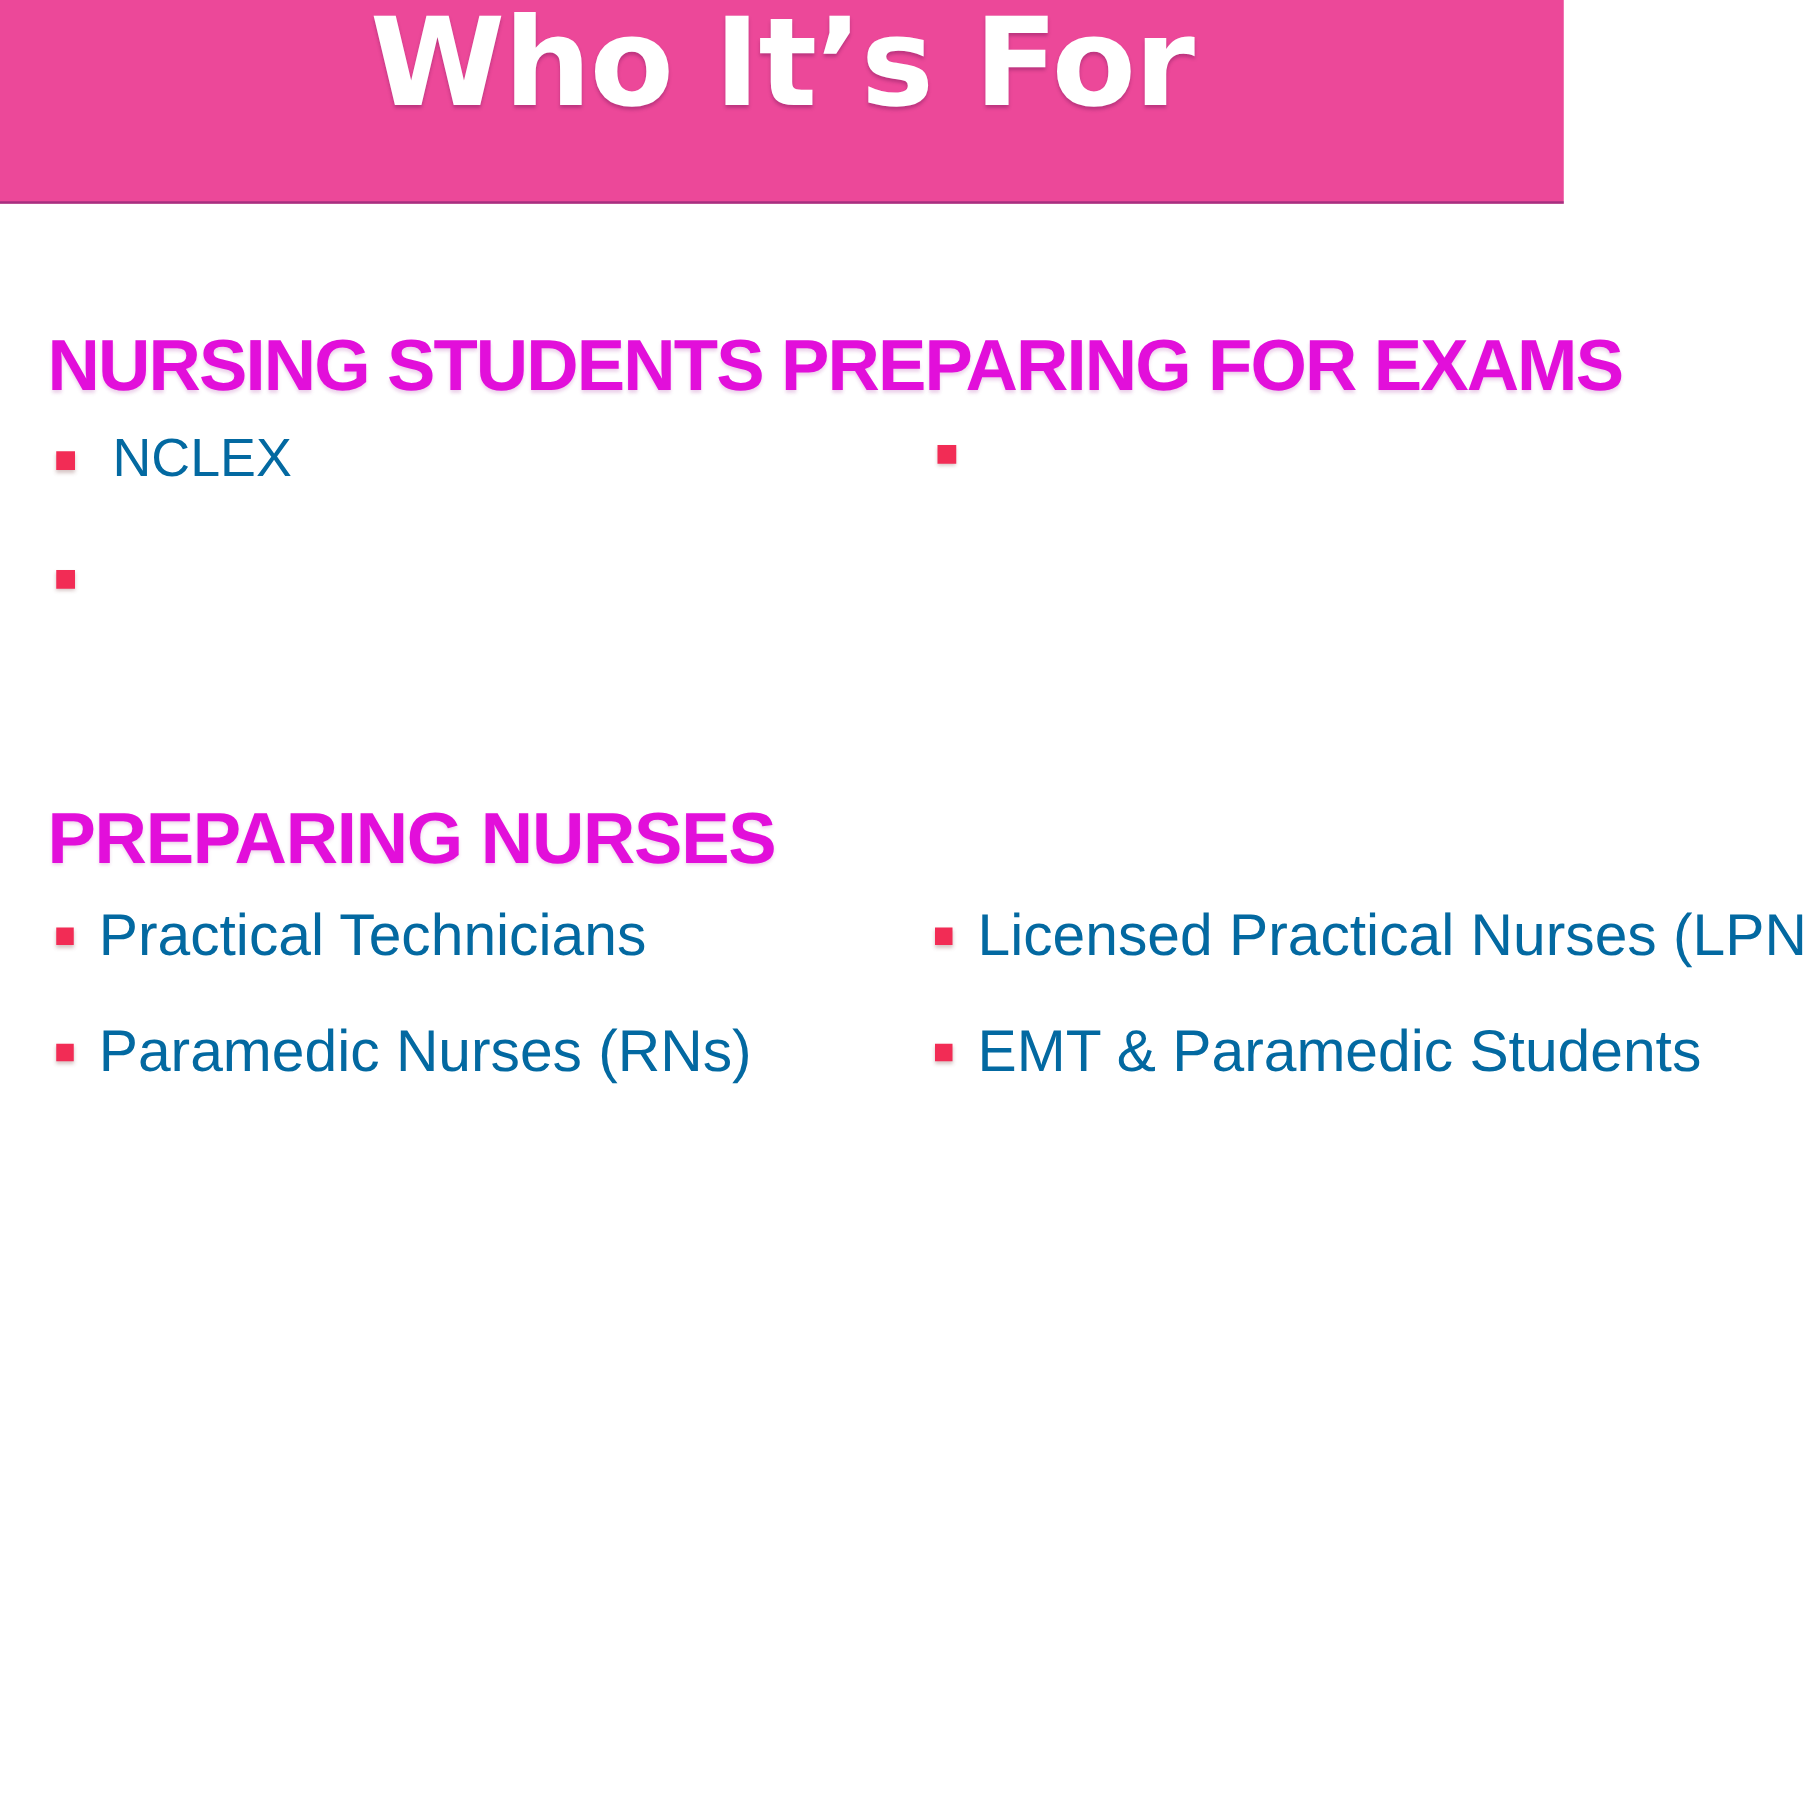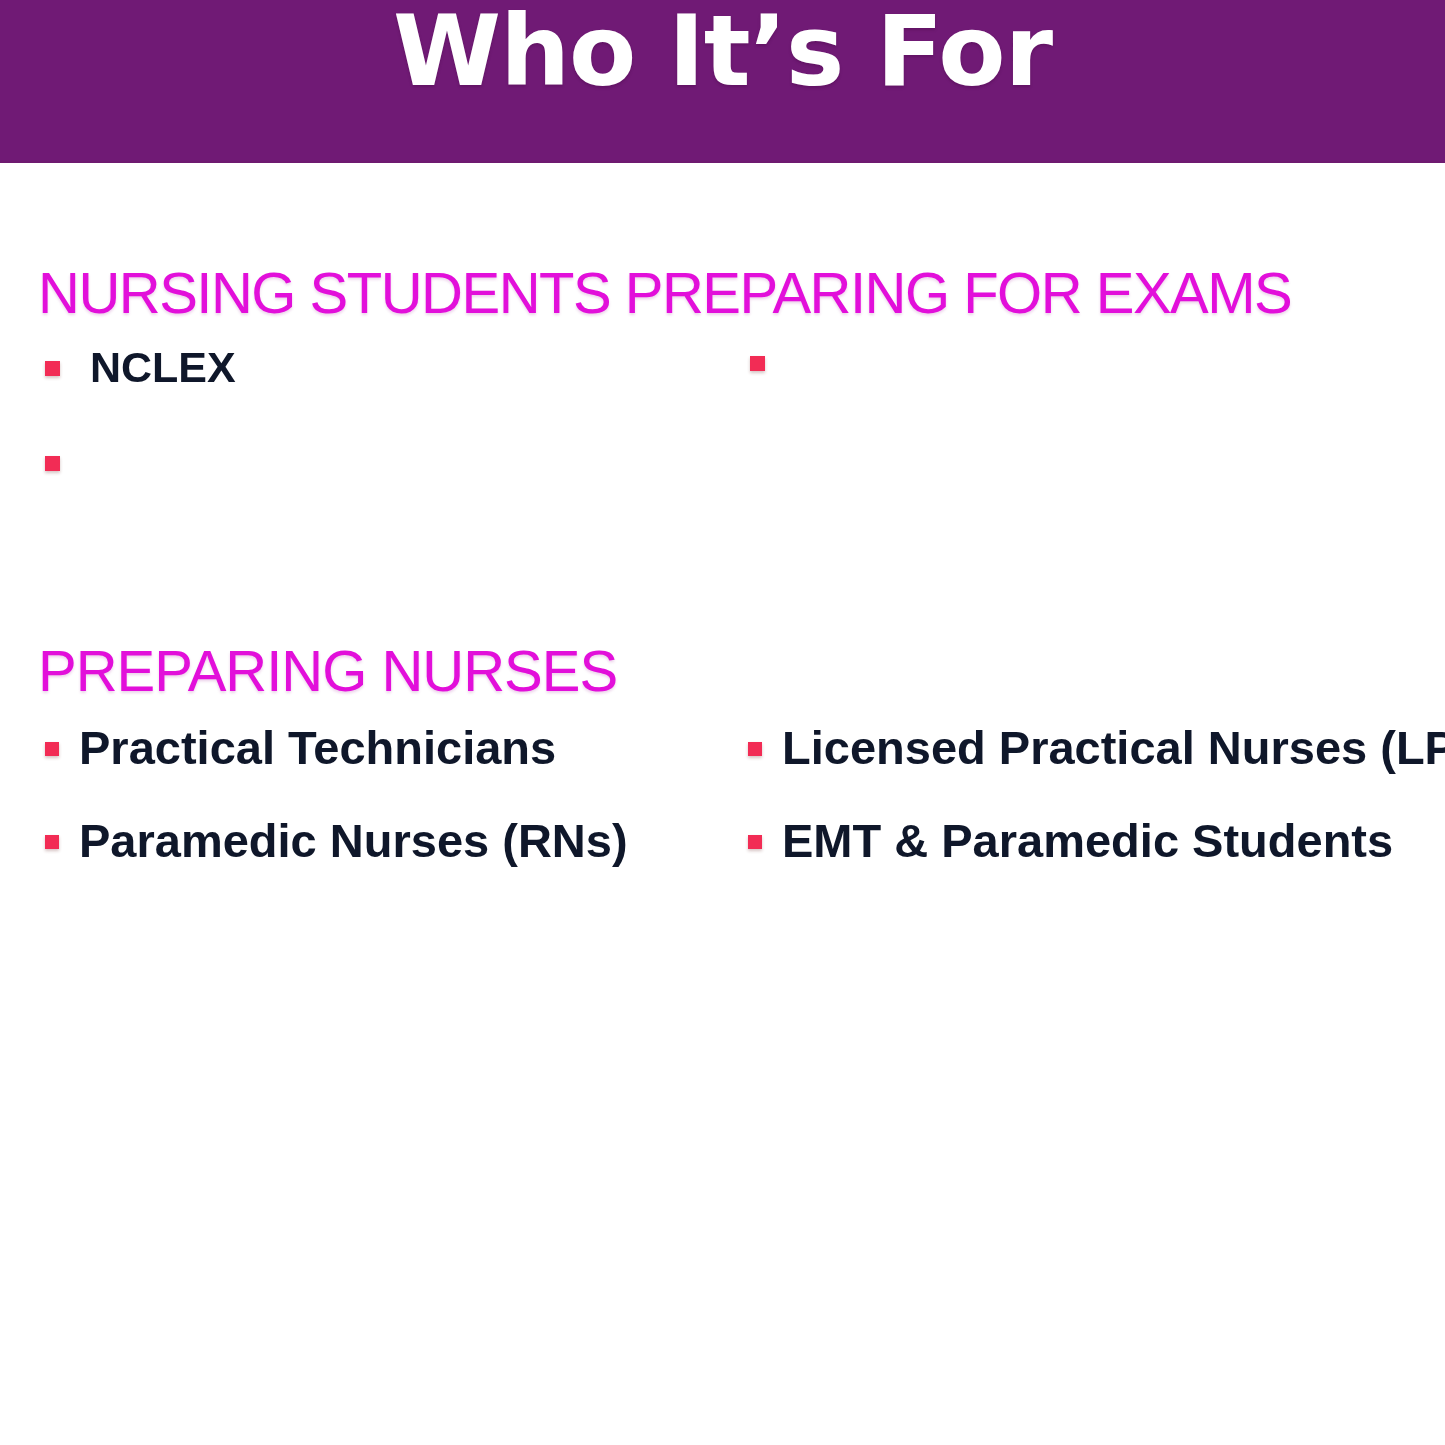--- a/index.html
+++ b/index.html
@@ -19,23 +19,23 @@
     width: 1445px;
     height: 1445px;
     background: #ffffff;
   }
 
   
   .header-band {
     position: absolute;
     top: 0;
     left: 0;
-    width: 1445px;
+    width: 1251px;
     height: 163px;
-    background: #701a75;
+    background: #ec4899;
     display: flex;
     align-items: center;
     justify-content: center;
     box-sizing: border-box;
   }
   .header-band::after {
     content: "";
     position: absolute;
     left: 0;
     bottom: 0;
@@ -69,21 +69,21 @@
     left: 0;
     width: 1445px;
   }
   .section.section-1 { top: 100px; }
   .section.section-2 { top: 478px; }
 
   .section-heading {
     margin: 0 0 0 38px;
     color: #e20fda;
     font-family: "Liberation Sans", sans-serif;
-    font-weight: 400;
+    font-weight: 700;
     line-height: 1.05;
     white-space: nowrap;
     text-shadow: 0 2px 3px rgba(150,0,140,.18);
   }
   .section-1 .section-heading {
     font-size: 58px;
     letter-spacing: -1.5px;
     transform: scaleX(1.0);
     transform-origin: left center;
   }
@@ -107,23 +107,23 @@
 
   .bullet-marker {
     width: 15px;
     height: 15px;
     background: #f22c55;
     flex: 0 0 auto;
     box-shadow: 0 2px 3px rgba(120,60,60,.30);
   }
 
   .bullet-label {
-    color: #0f172a;
+    color: #0369a1;
     font-family: "Liberation Sans", sans-serif;
-    font-weight: 700;
+    font-weight: 400;
     line-height: 1;
   }
 
   
   .section-1 .bullet-marker { margin-top: 15px; }
   .section-1 .bullet-label {
     font-size: 43px;
     margin-left: 30px;
   }
   .section-1 .bullet-item.c0 { left: 45px; }

